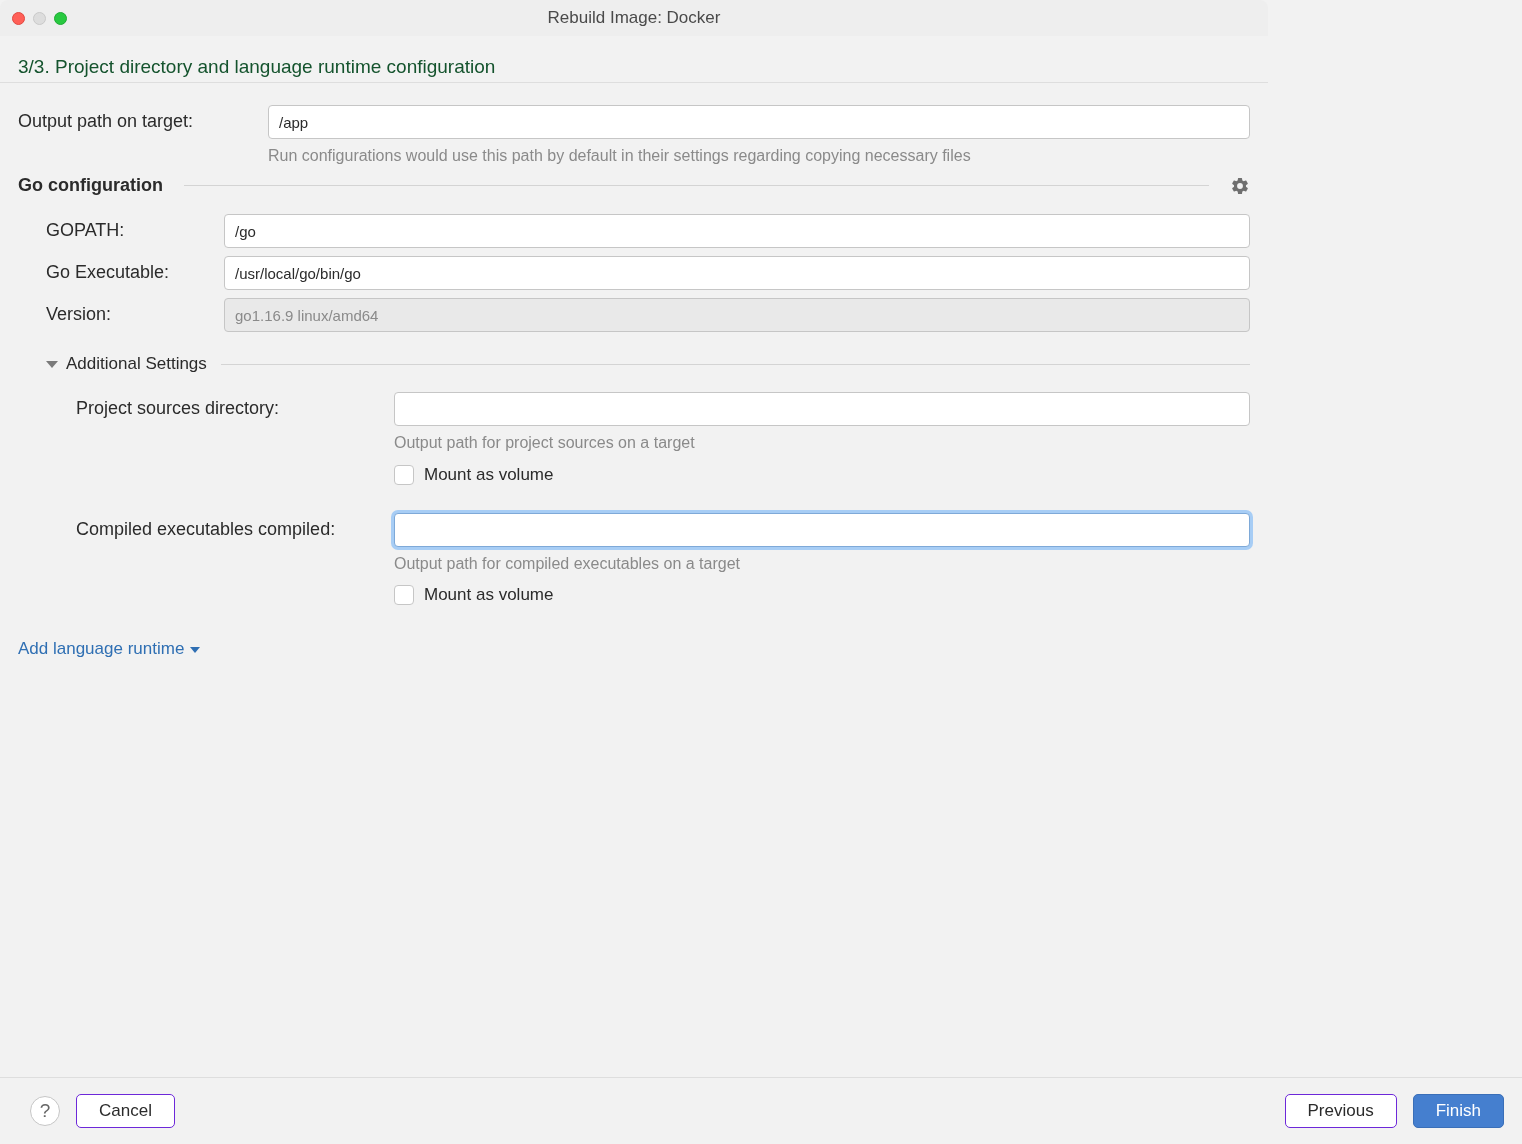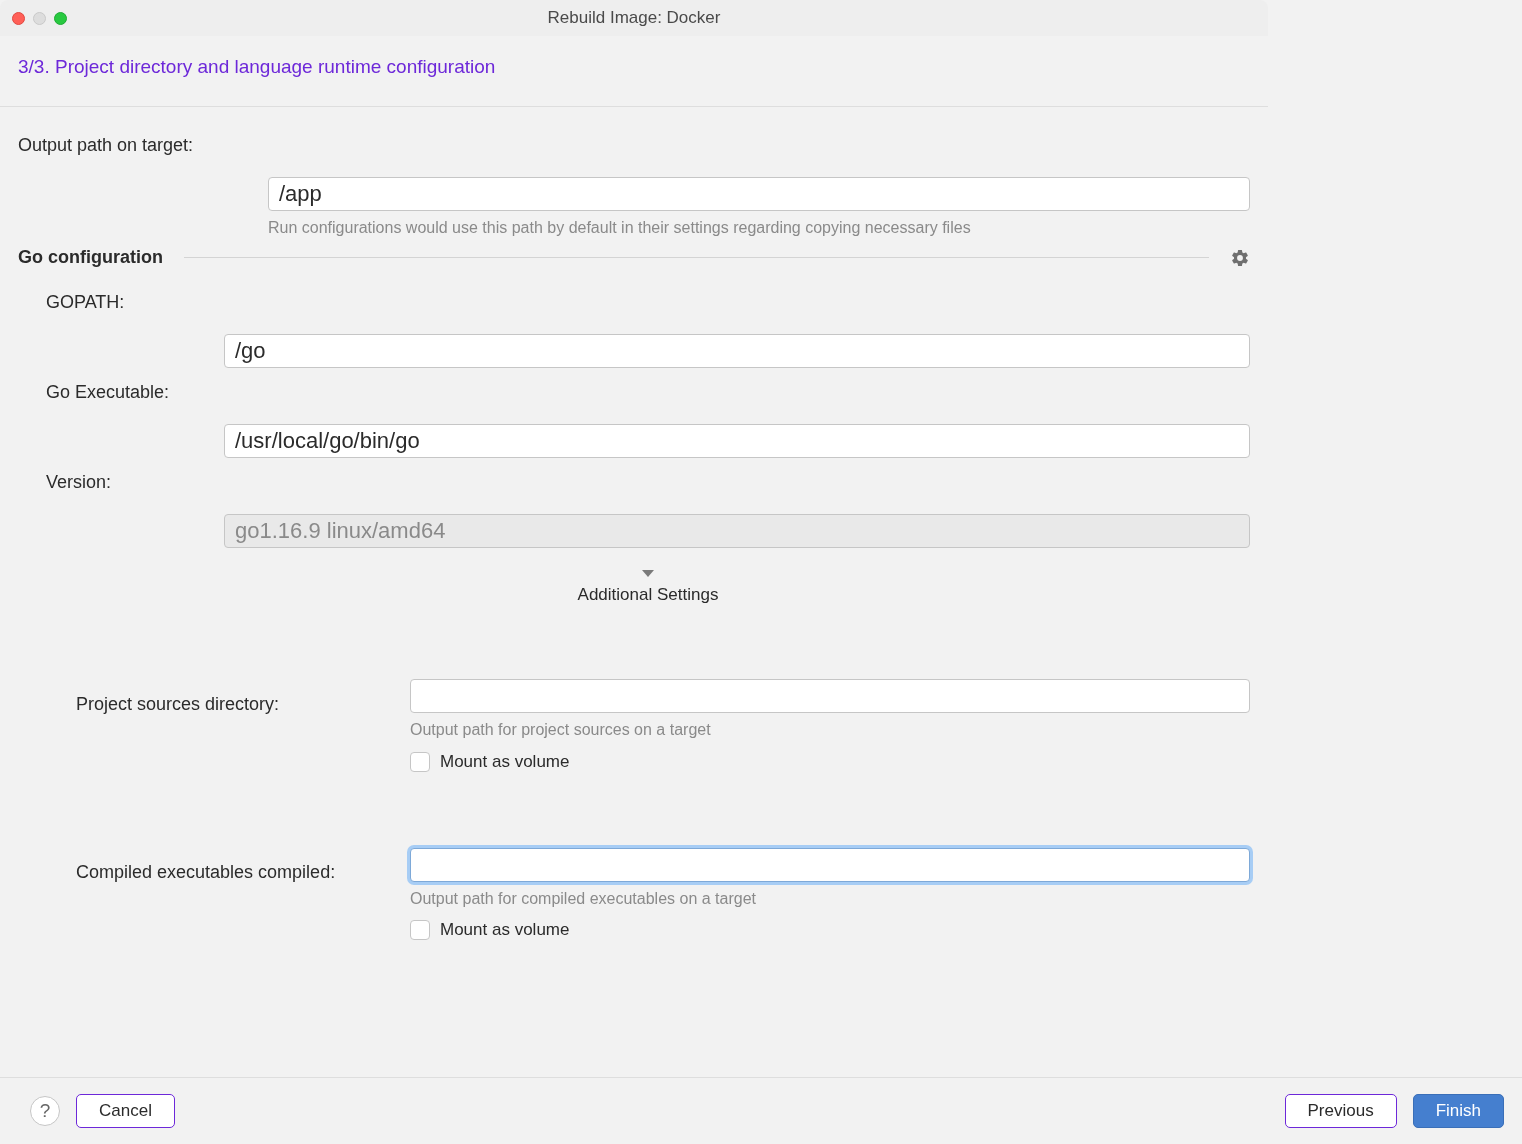--- a/index.html
+++ b/index.html
@@ -37,23 +37,23 @@
     .tr-green { background: #28c940; border: 0.5px solid #1eab34; }
     .title {
       position: absolute;
       left: 0; right: 0;
       text-align: center;
       font-size: 17px;
       color: #4a4a4a;
       pointer-events: none;
     }
     .stepheader {
-      padding: 20px 18px 28px 18px;
+      padding: 20px 18px 4px 18px;
       font-size: 19px;
-      color: #6d28d9;
+      color: #14532d;
       border-bottom: 1px solid #dedede;
     }
     .content {
       padding: 22px 18px 10px 18px;
     }
     .row {
       display: flex;
       align-items: flex-start;
       gap: 18px;
       margin-bottom: 8px;
@@ -70,24 +70,23 @@
       padding-left: 58px;
     }
     .field { flex: 1; }
     input[type="text"] {
       width: 100%;
       height: 34px;
       border: 1px solid #c6c6c6;
       border-radius: 4px;
       background: #fff;
       padding: 0 10px;
-      font-size: 22px;
+      font-size: 15px;
       color: #2b2b2b;
       outline: none;
-      margin-top: 48px;
     }
     input[type="text"].disabled {
       background: #e9e9e9;
       color: #8a8a8a;
     }
     input[type="text"].focused {
       border: 1px solid #7ea9d8;
       box-shadow: 0 0 0 3px #a7cdf5;
     }
     .hint {
@@ -114,27 +113,26 @@
       background: #d4d4d4;
     }
     .gear-icon {
       width: 20px; height: 20px;
       color: #6f6f6f;
       flex-shrink: 0;
       position: relative;
     }
     .gear-icon svg { width: 20px; height: 20px; }
     .indented { margin-left: 28px; }
-    .subrow { display: flex; gap: 34px; margin-bottom: 6px; align-items: center; }
+    .subrow { display: flex; gap: 18px; margin-bottom: 6px; }
     .collapse {
       display: flex;
       align-items: center;
       gap: 8px;
       margin: 22px 0 18px 28px;
-      flex-direction: column;
     }
     .tri-down {
       width: 0; height: 0;
       border-left: 6px solid transparent;
       border-right: 6px solid transparent;
       border-top: 7px solid #7a7a7a;
     }
     .checkbox-row {
       display: flex;
       align-items: center;

